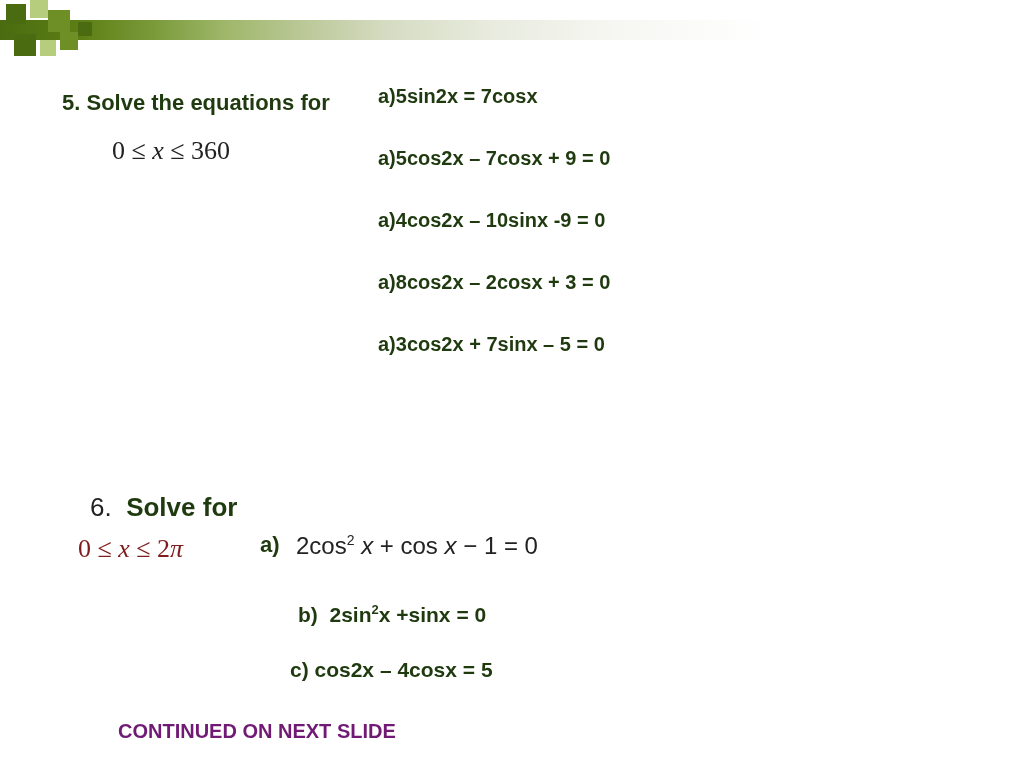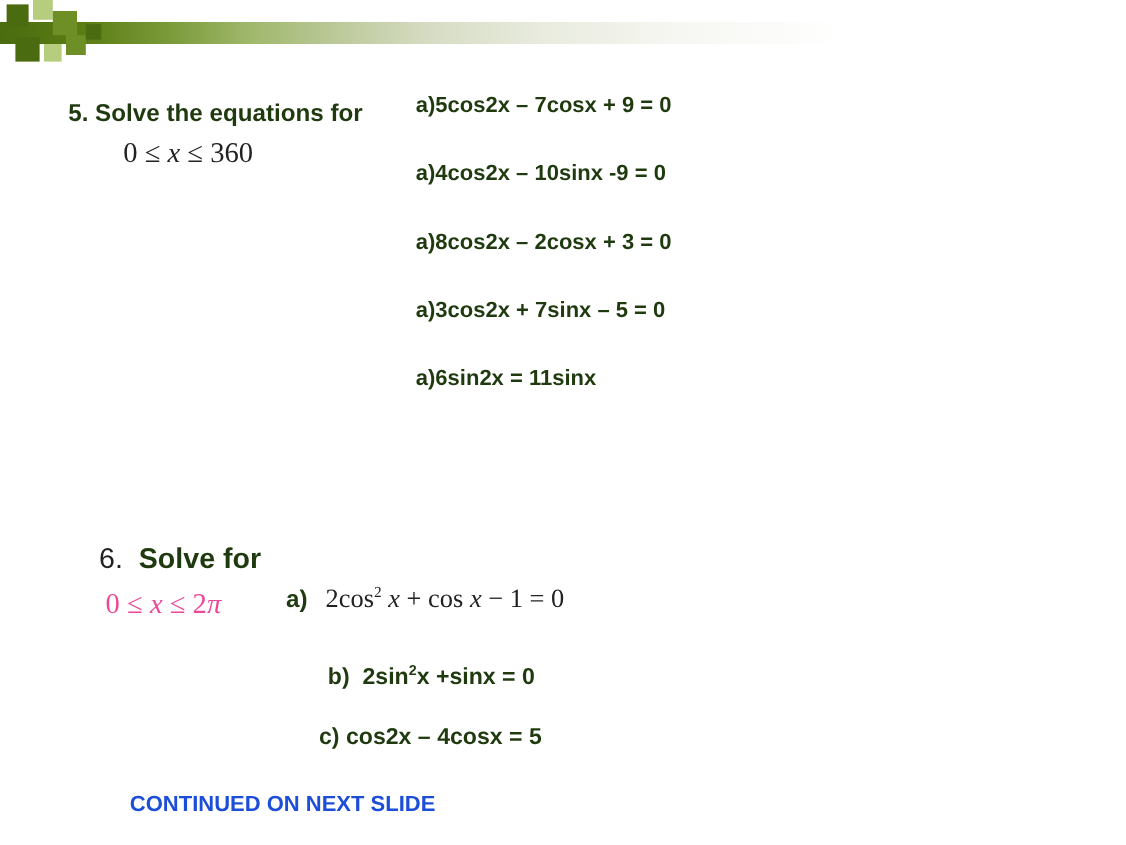--- a/index.html
+++ b/index.html
@@ -14,40 +14,40 @@
             #4a6b0f 0%, #5d7f15 8%, #7a9a3a 15%, #9fb76a 22%,
             #bcc99a 30%, #d6dcc3 38%, #e8ebde 48%, #f6f7f2 60%, #ffffff 75%); }
   .sq { position:absolute; background:#8aad3f; }
   .sq.dark { background:#4a6b0f; }
   .sq.mid  { background:#6e8f25; }
   .sq.lite { background:#b6cd7d; }
   
   .content { position:absolute; left:0; right:0; top:80px; bottom:0; color:#203a13; }
   
   .q5-title { position:absolute; left:26px; top:10px; font-size:22px; font-weight:bold; color:#1f3a0f;margin-left:36px; }
-  .q5-range { position:absolute; left:112px; top:44px; font-family:'Times New Roman',serif; font-style:italic; font-size:26px; color:#222; }
+  .q5-range { position:absolute; left:112px; top:56px; font-family:'Times New Roman',serif; font-style:italic; font-size:26px; color:#222; }
   .q5-range .op { font-style:normal; }
   
   .q5-items { position:absolute; left:378px; top:6px; font-size:20px; font-weight:bold; color:#1f3a0f; line-height:1; }
   .q5-items .row { margin-bottom:42px; white-space:nowrap; }
   
   .q6-title { position:absolute; left:90px; top:412px; font-size:26px; font-weight:bold; color:#1f3a0f; }
   .q6-num  { color:#222; font-weight:normal; }
-  .q6-range { position:absolute; left:96px; top:454px; font-family:'Times New Roman',serif; font-style:italic; font-size:26px; color:#ec4899; }
+  .q6-range { position:absolute; left:78px; top:454px; font-family:'Times New Roman',serif; font-style:italic; font-size:26px; color:#7f1d1d; }
   .q6-range .op { font-style:normal; }
   
   .q6a-lbl { position:absolute; left:260px; top:452px; font-size:22px; font-weight:bold; color:#1f3a0f; }
-  .q6a-eq  { position:absolute; left:296px; top:452px; font-family:Liberation Serif, serif; font-size:24px; color:#222; }
+  .q6a-eq  { position:absolute; left:296px; top:452px; font-family:Liberation Sans, sans-serif; font-size:24px; color:#222; }
   .q6a-eq sup { font-size:14px; vertical-align:super; }
   
   .q6b { position:absolute; left:298px; top:522px; font-size:21px; font-weight:bold; color:#1f3a0f; }
   .q6b sup { font-size:13px; vertical-align:super; }
   .q6c { position:absolute; left:290px; top:578px; font-size:21px; font-weight:bold; color:#1f3a0f;text-align:right; }
   
-  .continued { position:absolute; left:118px; top:640px; font-size:20px; font-weight:bold; color:#1d4ed8; }
+  .continued { position:absolute; left:118px; top:640px; font-size:20px; font-weight:bold; color:#701a75; }
 </style>
 </head>
 <body>
 
 <div class="slide">
 
   <div class="topbar">
     <div class="grad"></div>
 
     <div class="sq dark" style="left:6px;  top:4px;  width:20px; height:20px;"></div>
@@ -60,25 +60,25 @@
   </div>
 
   <div class="content">
 
     <div class="q5-title">5.  Solve the equations for</div>
     <div class="q5-range">
       <span class="op">0 ≤ </span><i>x</i><span class="op"> ≤ 360</span>
     </div>
 
     <div class="q5-items">
+      <div class="row">a)5sin2x = 7cosx</div>
       <div class="row">a)5cos2x – 7cosx + 9 = 0</div>
       <div class="row">a)4cos2x – 10sinx -9 = 0</div>
       <div class="row">a)8cos2x – 2cosx + 3 = 0</div>
       <div class="row">a)3cos2x + 7sinx – 5 = 0</div>
-      <div class="row">a)6sin2x = 11sinx</div>
     </div>
 
     <div class="q6-title">
       <span class="q6-num">6.</span>
       &nbsp;<span>Solve for</span>
     </div>
     <div class="q6-range">
       <span class="op">0 ≤ </span><i>x</i><span class="op"> ≤ 2</span><i>π</i>
     </div>
 

